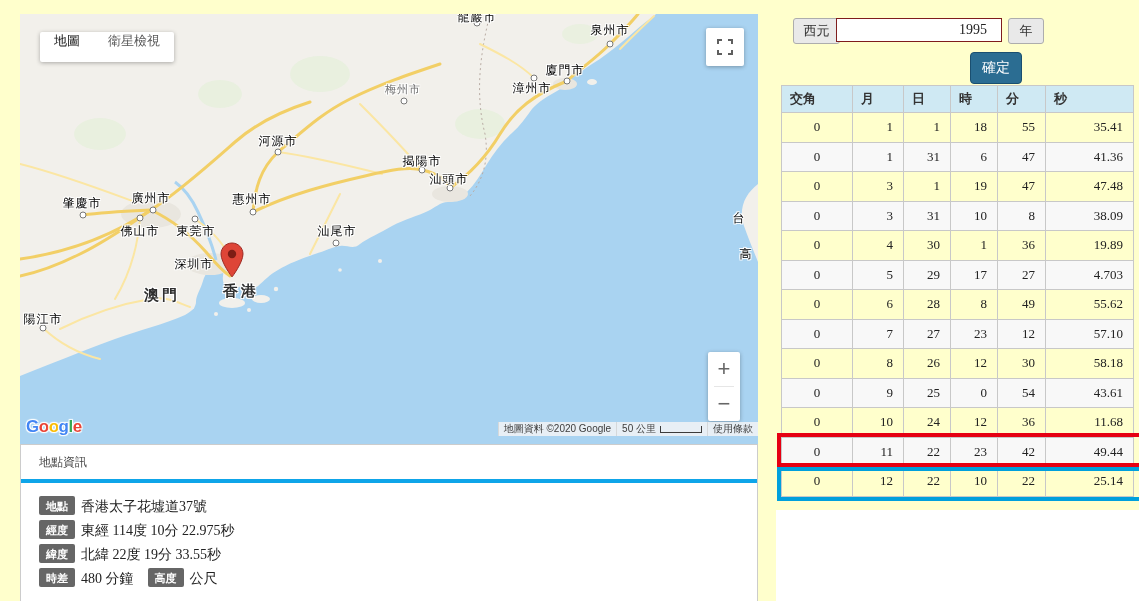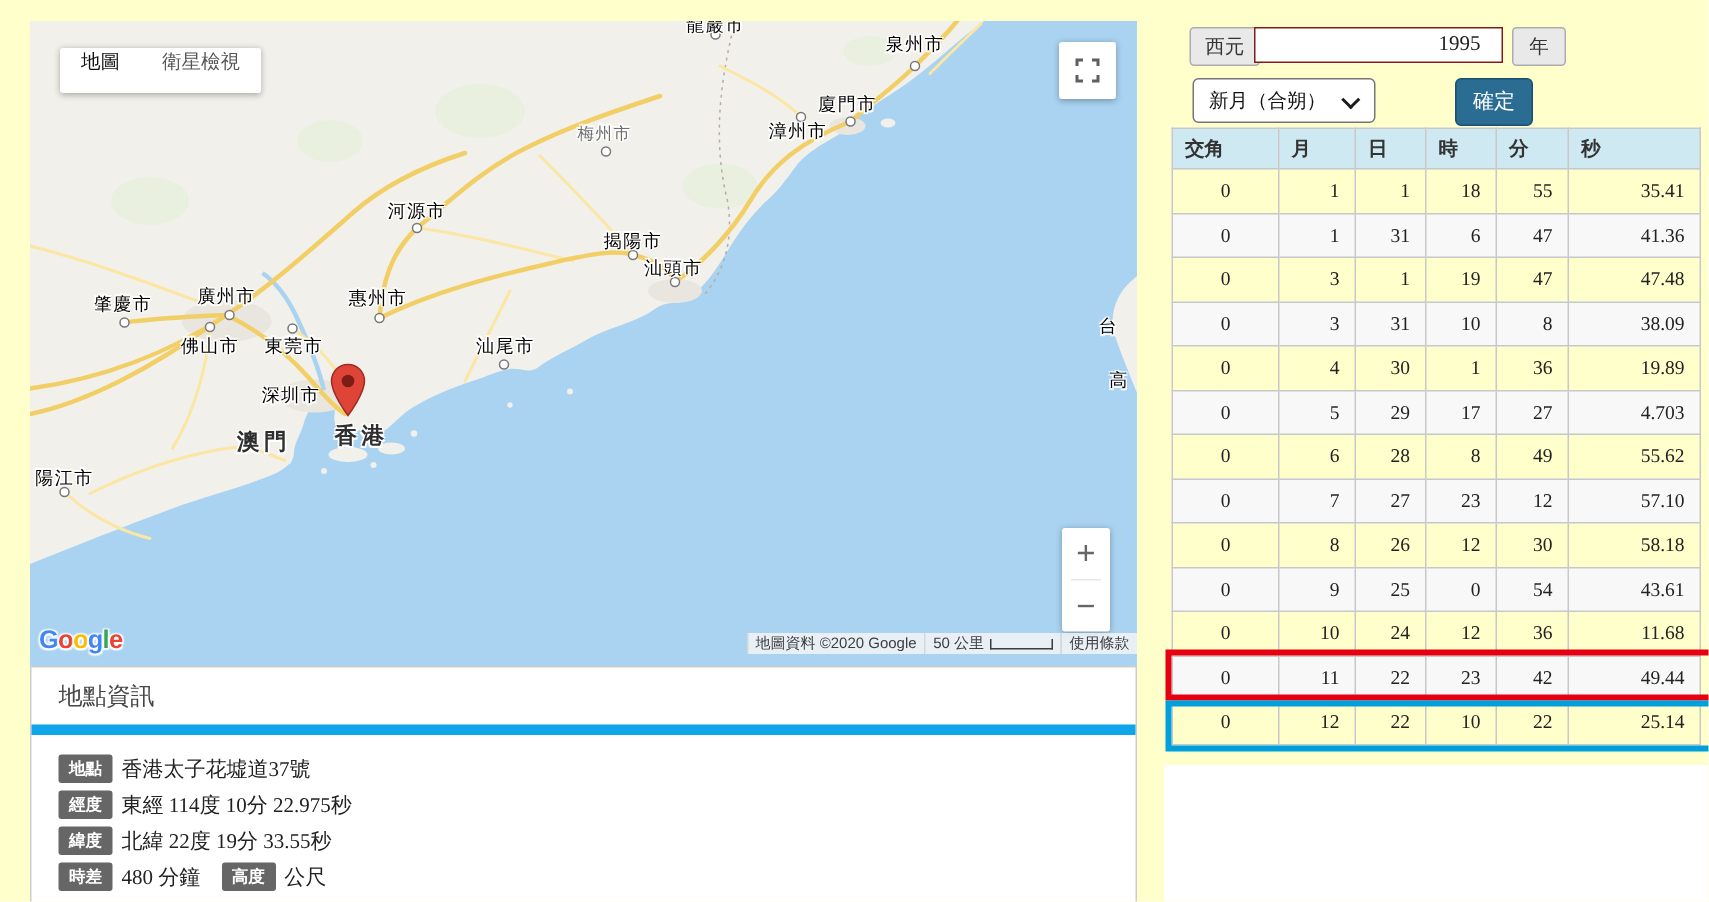--- a/index.html
+++ b/index.html
@@ -43,21 +43,21 @@
     font-size:17px;font-weight:bold;letter-spacing:-.5px;
     text-shadow:-1px -1px 1px #fff,1px -1px 1px #fff,-1px 1px 1px #fff,1px 1px 1px #fff;}
   
   .attr{position:absolute;right:0;bottom:0;height:30px;display:flex;align-items:center;
     font-family:"Liberation Sans","DejaVu Sans",sans-serif;font-size:10px;color:#3c3c3c;}
   .attr .seg{background:rgba(245,245,245,.82);padding:0 5px;height:14px;display:flex;align-items:center;border-left:1px solid rgba(200,200,200,.6);}
   .scalebar{display:inline-block;width:40px;height:6px;border:1px solid #3c3c3c;border-top:none;margin-left:4px;}
 
   
   .info-panel{position:absolute;left:20px;top:444px;width:736px;height:157px;background:#fff;border:1px solid #ccc;}
-  .info-title{padding:9px 18px 8px 18px;font-size:16px;color:#454545;border-bottom:7px solid #0ea5e9;
+  .info-title{padding:9px 18px 8px 18px;font-size:12px;color:#454545;border-bottom:4px solid #0ea5e9;
     font-family:"Liberation Sans","DejaVu Sans",sans-serif;}
   .info-body{padding:13px 18px 0 18px;}
   .info-row{margin-bottom:5px;font-size:14px;color:#222;line-height:16px;}
   .badge{display:inline-block;background:#666;color:#fff;font-size:11px;font-weight:bold;
     font-family:"Liberation Sans",sans-serif;padding:2px 7px 1px 7px;border-radius:2px;margin-right:6px;vertical-align:1px;}
   .badge:empty,.val2:empty{display:none;}
   .info-row .badge2{margin-left:14px;}
 
   
   .gbox{position:absolute;background:#e9e9e9;border:1px solid #adadad;border-radius:3px;
@@ -195,21 +195,21 @@
       <div class="map-label city" style="left: 429px; top: 165px;">汕頭市</div>
       <div class="map-label city" style="left: 232px; top: 185px;">惠州市</div>
       <div class="map-label city" style="left: 317px; top: 217px;">汕尾市</div>
       <div class="map-label city" style="left: 131px; top: 184px;">廣州市</div>
       <div class="map-label city" style="left: 62px; top: 189px;">肇慶市</div>
       <div class="map-label city" style="left: 120px; top: 217px;">佛山市</div>
       <div class="map-label city" style="left: 176px; top: 217px;">東莞市</div>
       <div class="map-label city" style="left: 174px; top: 250px;">深圳市</div>
       <div class="map-label city" style="left: 23px; top: 305px;">陽江市</div>
       <div class="map-label city-lg" style="left: 221px; top: 277px;">香港</div>
-      <div class="map-label city-lg" style="left: 156px; top: 281px; text-align: right;">澳門</div>
+      <div class="map-label city-lg" style="left: 142px; top: 281px; text-align: right;">澳門</div>
       <div class="map-label city" style="left: 719px; top: 204px;">台</div>
       <div class="map-label city" style="left: 726px; top: 240px;">高</div>
 
     <svg class="pin" width="24" height="36" viewBox="0 0 24 36">
       <path d="M12 1C5.9 1 1 5.9 1 12c0 8.5 11 23 11 23s11-14.5 11-23C23 5.9 18.1 1 12 1z" fill="#de4537" stroke="#9e2b24" stroke-width="1"></path>
       <circle cx="12" cy="12" r="4.2" fill="#7d1d15"></circle>
     </svg>
 
     <div class="maptype">
       <div class="mt-btn active">地圖</div>
@@ -260,24 +260,20 @@
     </div>
   </div>
 </div>
 
 <div class="right-col">
 
   <div class="gbox era-box">西元</div>
   <input class="year-input" type="text" value="1995" style="">
   <div class="gbox unit-box">年</div>
 
-  <div class="phase-select">
-    <span>新月（合朔）</span>
-    <span class="chev"></span>
-  </div>
   <div class="confirm-btn">確定</div>
 
   <table class="moon">
     <colgroup>
       <col style="width:71px">
         <col style="width:51px">
         <col style="width:47px">
       <col style="width:47px">
         <col style="width:48px">
         <col style="width:88px">

